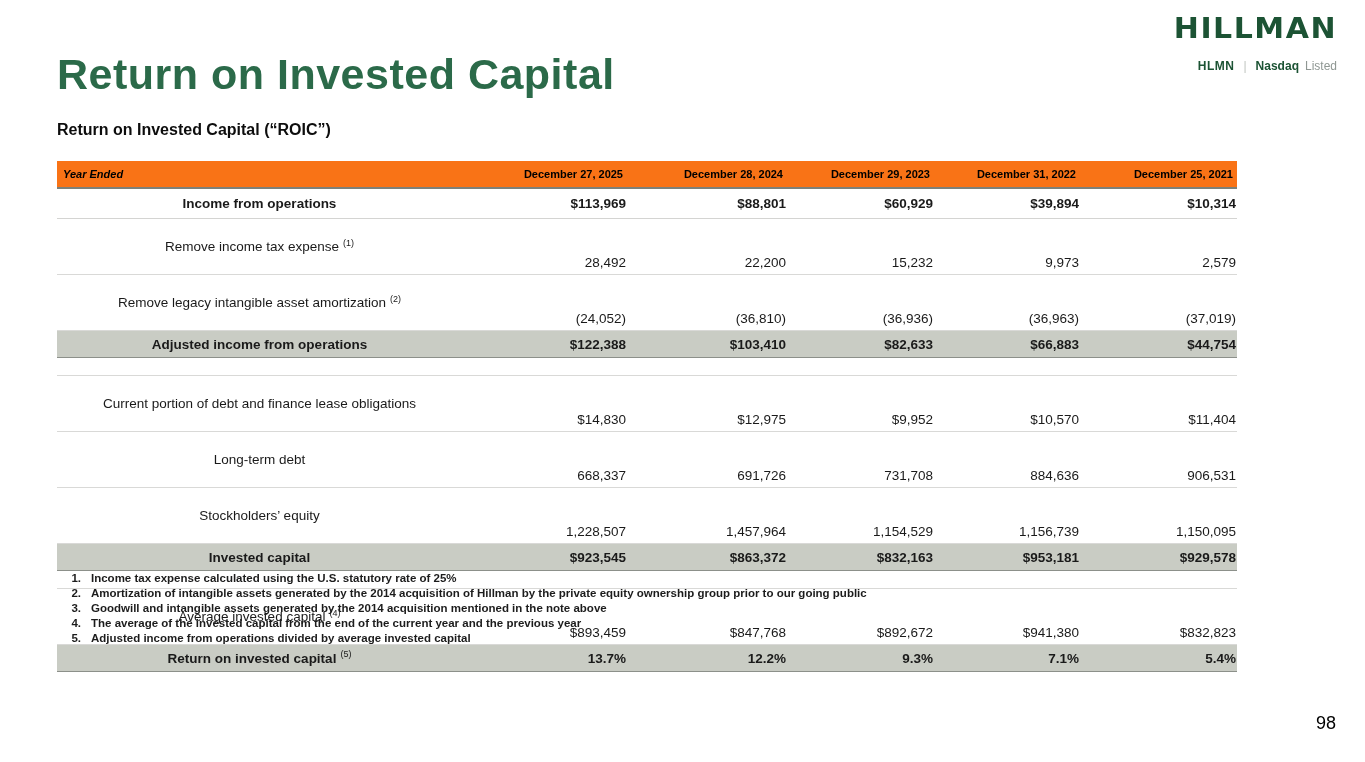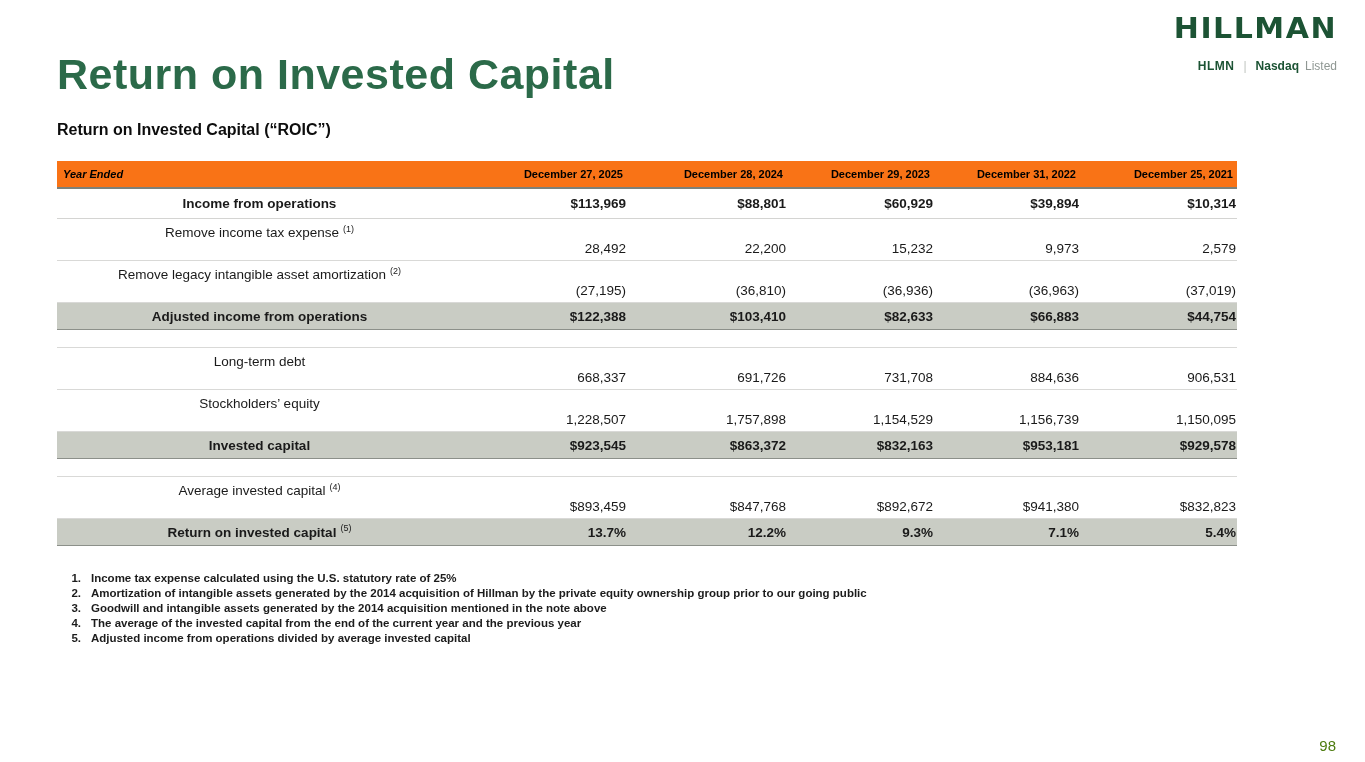--- a/index.html
+++ b/index.html
@@ -52,21 +52,21 @@
 
   tbody td { font-size: 13.5px; color: #1a1a1a; }
   .cell-label { text-align: center; padding-left: 6px; }
   .cell-val   { text-align: right; padding-right: 1px; }
 
   .row-bold td {
     font-weight: bold; height: 26px; vertical-align: middle;
     border-bottom: 1px solid #d4d4d2; padding-bottom: 2px;
   }
   .row-normal td { height: 34px; border-bottom: 1px solid #d9d9d7; }
-  .row-normal td.cell-label { vertical-align: top; padding-top: 6px; margin-left: 36px; }
+  .row-normal td.cell-label { vertical-align: top; padding-top: 20px; margin-left: 36px; }
   .row-normal td.cell-val   { vertical-align: bottom; padding-bottom: 4px; }
 
   .row-total td {
     background: #c9ccc4; font-weight: bold;
     height: 24px; vertical-align: middle;
     border-bottom: 1px solid #8c908a;
     margin-left: 42px;
   }
   .row-spacer td { height: 15px; background: #fff; border-bottom: 1px solid #d9d9d7; }
 
@@ -79,22 +79,22 @@
   .row-total sup.fn-ref { font-weight: 400; }
 
   
   .footnotes { position: absolute; left: 63px; top: 571px; width: 1120px; }
   .footnote { display: flex; font-size: 11.5px; font-weight: bold; color: #1c1c1c; line-height: 15px; }
   .fn-num { width: 18px; text-align: right; margin-right: 10px; flex: none; }
   .fn-text { flex: 1; }
 
   
   .page-number {
-    position: absolute; right: 29px; bottom: 8px;
-    font-size: 15px; color: #4d7c0f;
+    position: absolute; right: 29px; bottom: 28px;
+    font-size: 18px; color: #000000;
   }
 </style>
 </head>
 <body>
 
 <div class="logo-block">
   <div class="logo-brand">HILLMAN</div>
   <div class="logo-sub">
     <span class="logo-ticker">HLMN</span>
     <span class="logo-sep">|</span>
@@ -138,49 +138,57 @@
         <tr class="row-normal">
           <td class="cell-label"><span>Remove income tax expense</span><sup class="fn-ref">(1)</sup></td>
           <td class="cell-val">28,492</td>
           <td class="cell-val">22,200</td>
           <td class="cell-val">15,232</td>
           <td class="cell-val">9,973</td>
           <td class="cell-val">2,579</td>
         </tr>
         <tr class="row-normal">
           <td class="cell-label"><span>Remove legacy intangible asset amortization</span><sup class="fn-ref">(2)</sup></td>
-          <td class="cell-val">(27,195)</td>
+          <td class="cell-val">(24,052)</td>
           <td class="cell-val">(36,810)</td>
           <td class="cell-val">(36,936)</td>
           <td class="cell-val">(36,963)</td>
           <td class="cell-val">(37,019)</td>
         </tr>
         <tr class="row-total">
           <td class="cell-label"><span>Adjusted income from operations</span></td>
           <td class="cell-val">$122,388</td>
           <td class="cell-val">$103,410</td>
           <td class="cell-val">$82,633</td>
           <td class="cell-val">$66,883</td>
           <td class="cell-val">$44,754</td>
         </tr>
         <tr class="row-spacer">
           <td colspan="6"></td>
         </tr>
         <tr class="row-normal">
+          <td class="cell-label"><span>Current portion of debt and finance lease obligations</span></td>
+          <td class="cell-val">$14,830</td>
+          <td class="cell-val">$12,975</td>
+          <td class="cell-val">$9,952</td>
+          <td class="cell-val">$10,570</td>
+          <td class="cell-val">$11,404</td>
+        </tr>
+        <tr class="row-normal">
           <td class="cell-label"><span>Long-term debt</span></td>
           <td class="cell-val">668,337</td>
           <td class="cell-val">691,726</td>
           <td class="cell-val">731,708</td>
           <td class="cell-val">884,636</td>
           <td class="cell-val">906,531</td>
         </tr>
         <tr class="row-normal">
           <td class="cell-label"><span>Stockholders’ equity</span></td>
           <td class="cell-val">1,228,507</td>
-          <td class="cell-val">1,757,898</td>
+          <td class="cell-val">1,457,964</td>
           <td class="cell-val">1,154,529</td>
           <td class="cell-val">1,156,739</td>
           <td class="cell-val">1,150,095</td>
         </tr>
         <tr class="row-total">
           <td class="cell-label"><span>Invested capital</span></td>
           <td class="cell-val">$923,545</td>
           <td class="cell-val">$863,372</td>
           <td class="cell-val">$832,163</td>
           <td class="cell-val">$953,181</td>

